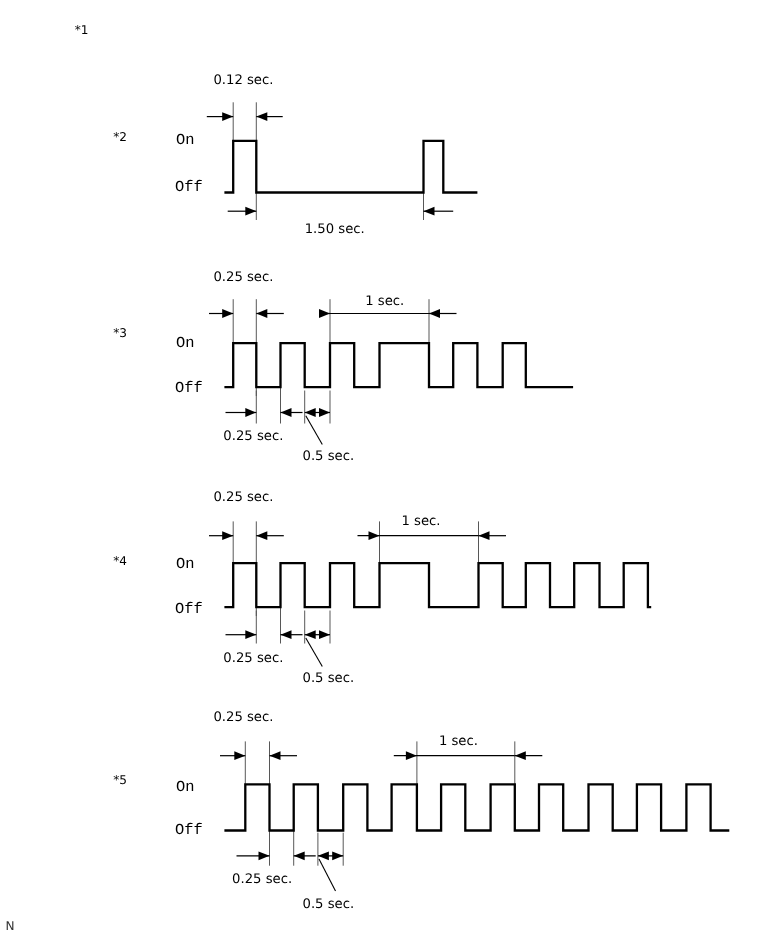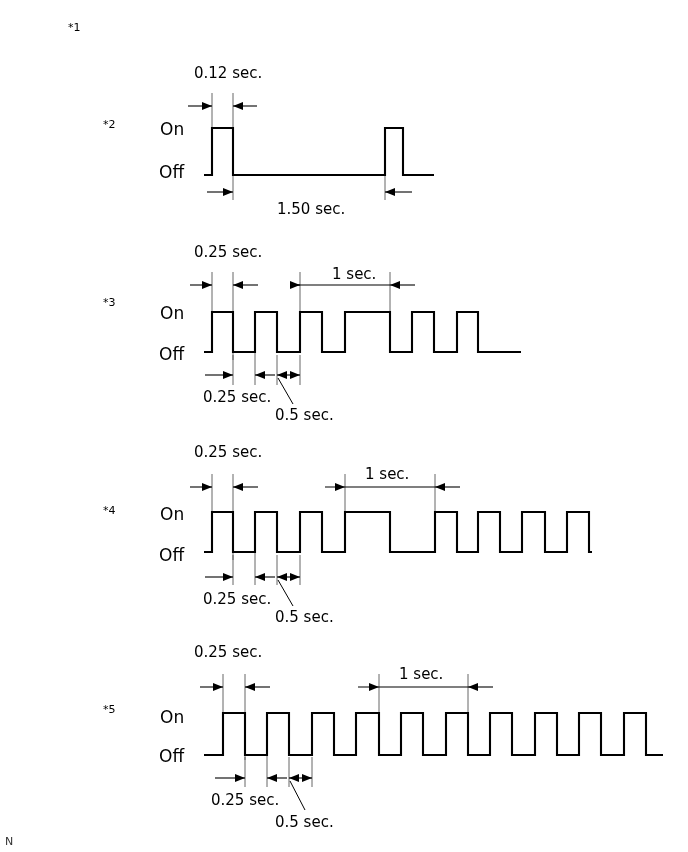--- a/index.html
+++ b/index.html
@@ -2,22 +2,22 @@
 <html><head>
 <meta charset="utf-8">
 <style>
   html,body{margin:0;padding:0;background:#fff;}
   body{
     width:688px;height:852px;position:relative;overflow:hidden;
     font-family:"DejaVu Sans","Liberation Sans",sans-serif;
     color:#000;
   }
   .tag{position:absolute;font-size:11px;line-height:1;color:#000;white-space:nowrap;}
-  .dimtxt{position:absolute;font-size:15px;line-height:1;color:#000;white-space:nowrap;}
-  .axlbl{position:absolute;font-size:17px;line-height:1;color:#000;white-space:nowrap;}
+  .dimtxt{position:absolute;font-size:12px;line-height:1;color:#000;white-space:nowrap;}
+  .axlbl{position:absolute;font-size:14px;line-height:1;color:#000;white-space:nowrap;font-family:Liberation Mono, monospace;}
   .corner{position:absolute;font-size:11px;line-height:1;color:#333;}
   svg{position:absolute;left:0;top:0;overflow:visible;}
   .wf{fill:none;stroke:#000;stroke-width:2.1;stroke-linejoin:miter;stroke-linecap:butt;}
   .dimline{stroke:#000;stroke-width:1.1;fill:none;}
   .extline{stroke:#555;stroke-width:0.9;fill:none;}
   .leader{stroke:#000;stroke-width:1.0;fill:none;}
   .arrowhead{fill:#000;}
 </style>
 </head>
 <body>

